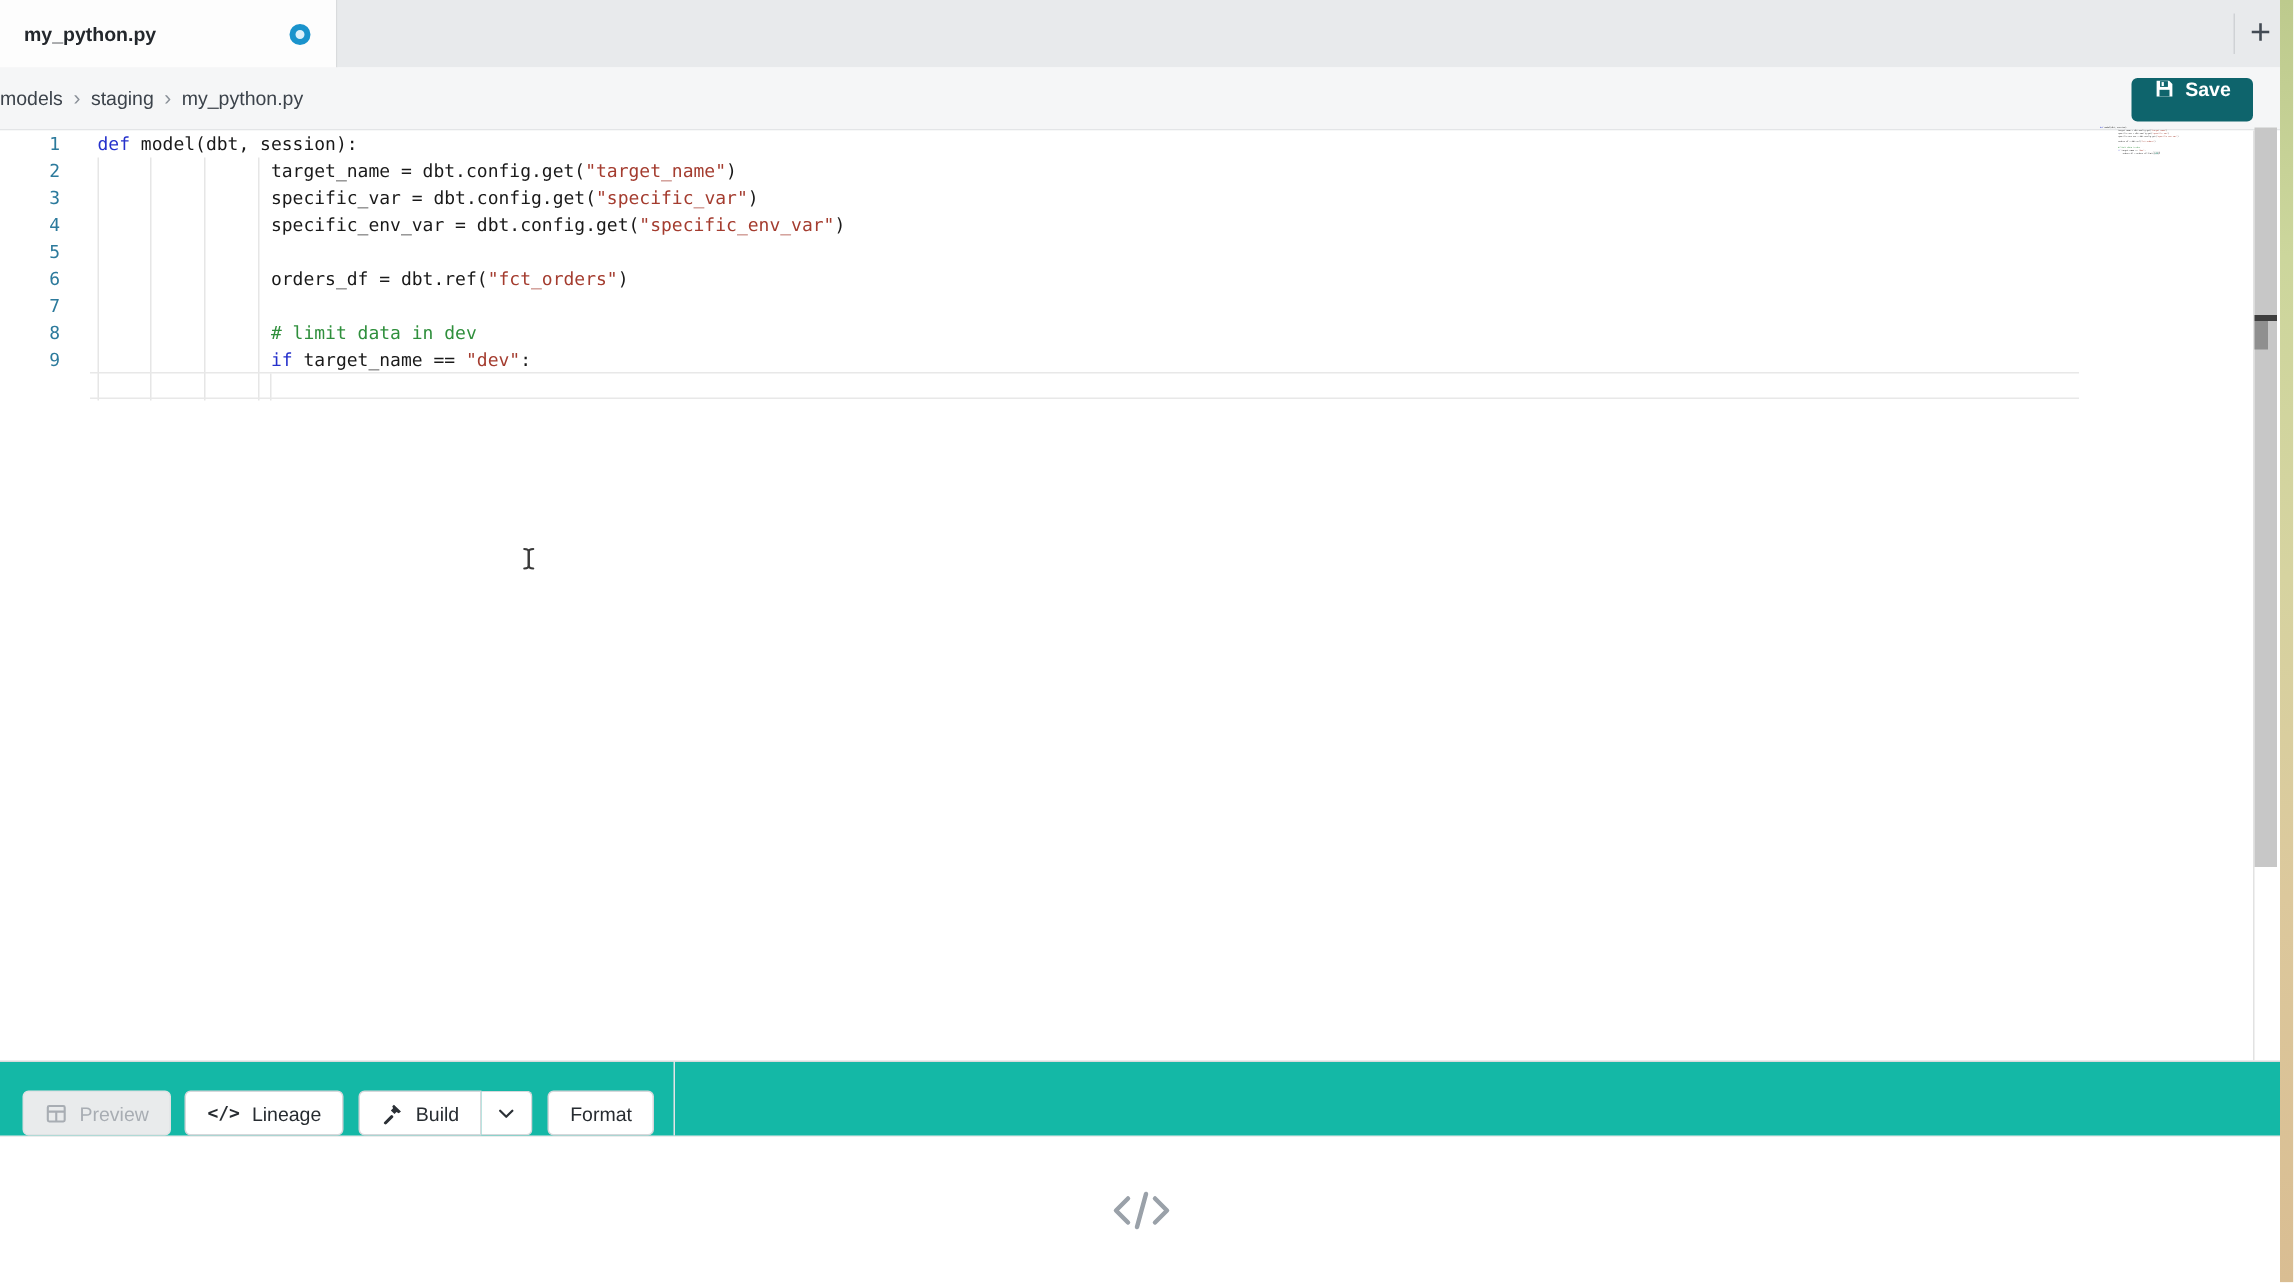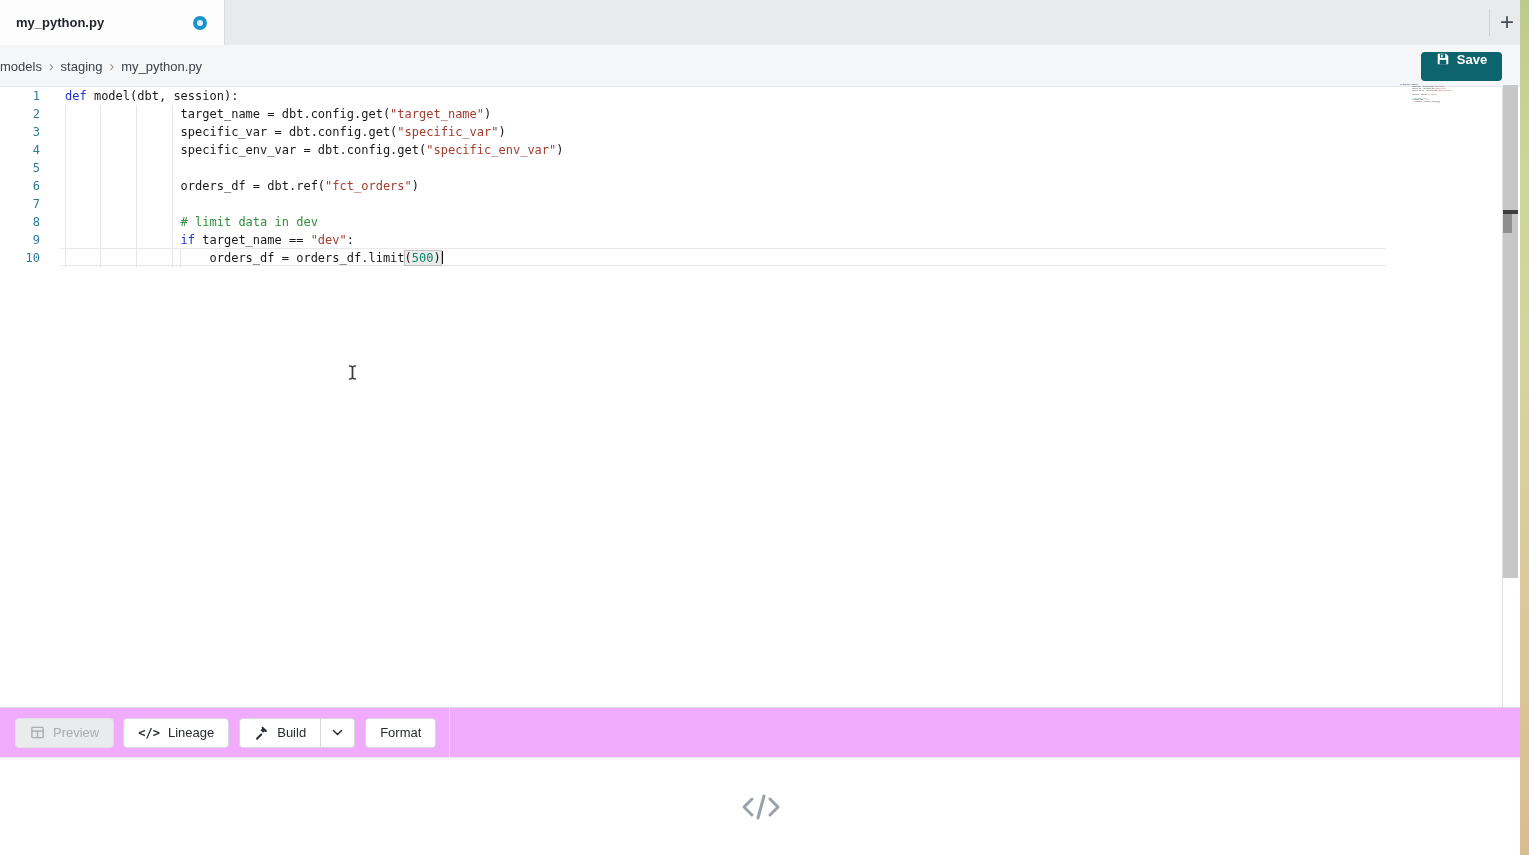--- a/index.html
+++ b/index.html
@@ -56,22 +56,22 @@
   
   .v-scroll-line { position:absolute; left:1502px; top:0; width:1px; height:620px; background:#e2e2e2; }
   .v-scroll-track { position:absolute; left:1503px; top:-2px; width:15px; height:493px; background:#c7c7c7; cursor:pointer; }
   .v-thumb-bar { position:absolute; left:0; top:125px; width:15px; height:4px; background:#3e3e3e; }
   .v-thumb-body { position:absolute; left:0; top:129px; width:9px; height:19px; background:#8f8f8f; }
 
   .mouse-ibeam { position:absolute; left:346px; top:277px; }
 
   
   .bottom-panel { position:absolute; left:0; top:707px; width:1521px; height:148px; background:#fff; border-top:1px solid #d8dadc; }
-  .toolbar { position:relative; width:100%; height:50px; background:#f0abfc; border-bottom:1px solid #ececec;
-    display:flex; align-items:center; }
+  .toolbar { position:relative; width:100%; height:50px; background:#14b8a6; border-bottom:1px solid #ececec;
+    display:flex; align-items:flex-end; }
   .tb-btn { height:30px; border:1px solid #d6d8db; border-radius:4px; background:#fff; color:#272c31;
     font-size:13px; font-family:"Liberation Sans",sans-serif; display:flex; align-items:center; gap:8px;
     padding:0 14px; cursor:pointer; }
   .tb-btn.disabled { background:#e9ebec; color:#a8adb3; border-color:#e0e2e4; cursor:default; }
   .tb-btn.split-main { border-radius:4px 0 0 4px; }
   .tb-btn.split-caret { border-radius:0 4px 4px 0; border-left:none; padding:0 10px; }
   .code-glyph { font-family:"DejaVu Sans Mono", monospace; font-weight:bold; font-size:12px; }
   .tb-divider { width:1px; height:50px; background:#e3e4e6; margin-left:13px; }
   .panel-tabs { display:flex; height:50px; margin-left:18px; }
   .panel-tab { position:relative; height:50px; display:flex; align-items:center; padding:0 16px; font-size:13.5px;
@@ -118,21 +118,20 @@
     <div class="code-area" id="code-area">
         <div class="cl"><span class="ln">1</span><span class="ct"><span class="seg-k">def</span><span class="seg-p"> model(dbt, session):</span></span></div>
         <div class="cl"><span class="ln">2</span><span class="ct"><span class="seg-p">                target_name = dbt.config.get(</span><span class="seg-s">"target_name"</span><span class="seg-p">)</span></span></div>
         <div class="cl"><span class="ln">3</span><span class="ct"><span class="seg-p">                specific_var = dbt.config.get(</span><span class="seg-s">"specific_var"</span><span class="seg-p">)</span></span></div>
         <div class="cl"><span class="ln">4</span><span class="ct"><span class="seg-p">                specific_env_var = dbt.config.get(</span><span class="seg-s">"specific_env_var"</span><span class="seg-p">)</span></span></div>
         <div class="cl"><span class="ln">5</span><span class="ct"></span></div>
         <div class="cl"><span class="ln">6</span><span class="ct"><span class="seg-p">                orders_df = dbt.ref(</span><span class="seg-s">"fct_orders"</span><span class="seg-p">)</span></span></div>
         <div class="cl"><span class="ln">7</span><span class="ct"></span></div>
         <div class="cl"><span class="ln">8</span><span class="ct"><span class="seg-c">                # limit data in dev</span></span></div>
         <div class="cl"><span class="ln">9</span><span class="ct"><span class="seg-p">                </span><span class="seg-k">if</span><span class="seg-p"> target_name == </span><span class="seg-s">"dev"</span><span class="seg-p">:</span></span></div>
-        <div class="cl"><span class="ln">10</span><span class="ct"><span class="seg-p">                    orders_df = orders_df.limit</span><span class="brk-group"><span class="seg-p">(</span><span class="seg-num">500</span><span class="seg-p">)</span></span><span class="caret"></span></span></div>
       </div>
 
     <div class="minimap">
       <div class="minimap-inner" id="minimap-inner">
           <div class="cl"><span class="ct" style="margin-left: 0px;"><span class="seg-k">def</span><span class="seg-p"> model(dbt, session):</span></span></div>
           <div class="cl"><span class="ct" style="margin-left: 0px;"><span class="seg-p">                target_name = dbt.config.get(</span><span class="seg-s">"target_name"</span><span class="seg-p">)</span></span></div>
           <div class="cl"><span class="ct" style="margin-left: 0px;"><span class="seg-p">                specific_var = dbt.config.get(</span><span class="seg-s">"specific_var"</span><span class="seg-p">)</span></span></div>
           <div class="cl"><span class="ct" style="margin-left: 0px;"><span class="seg-p">                specific_env_var = dbt.config.get(</span><span class="seg-s">"specific_env_var"</span><span class="seg-p">)</span></span></div>
           <div class="cl"><span class="ct" style="margin-left: 0px;"></span></div>
           <div class="cl"><span class="ct" style="margin-left: 0px;"><span class="seg-p">                orders_df = dbt.ref(</span><span class="seg-s">"fct_orders"</span><span class="seg-p">)</span></span></div>

